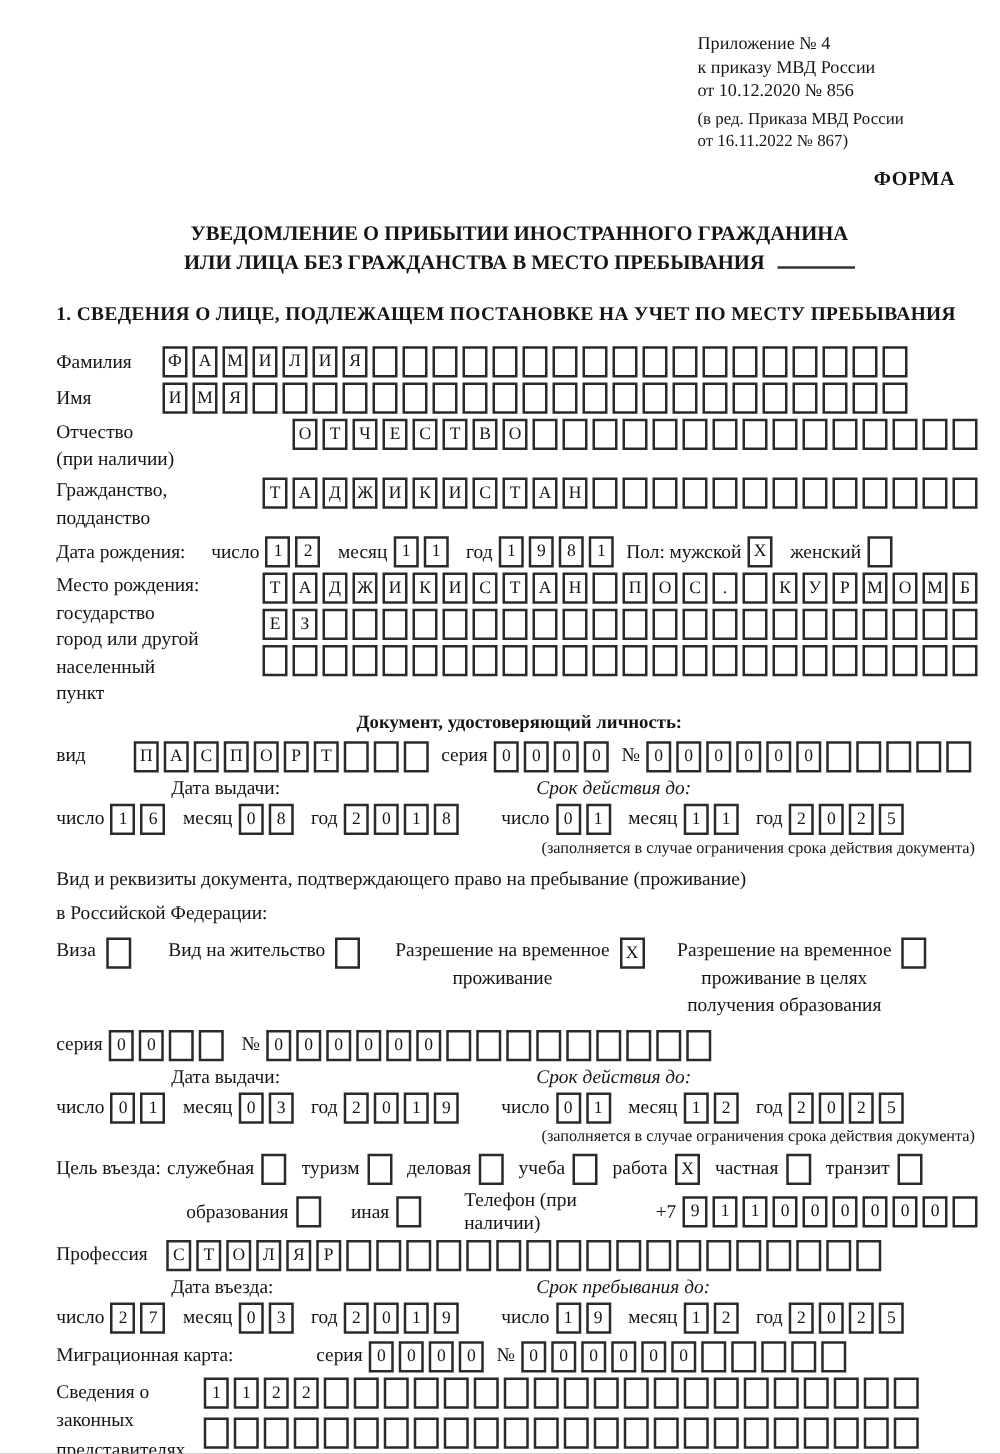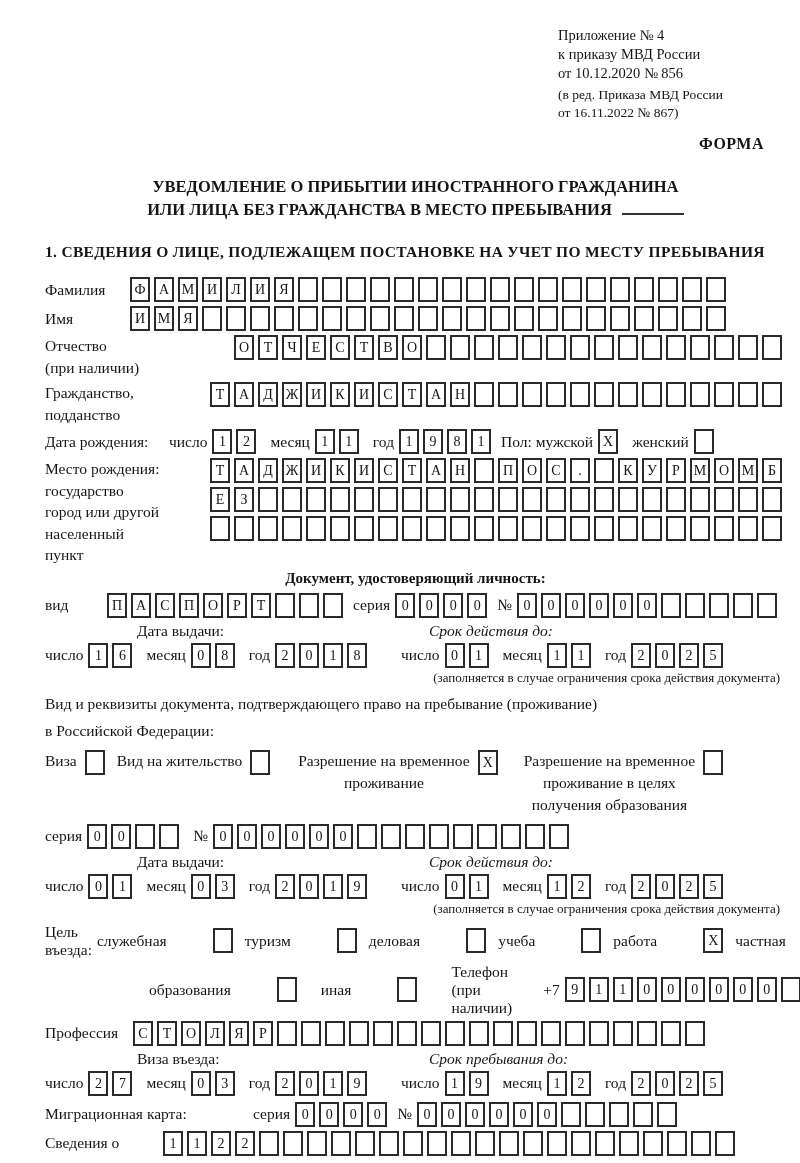--- a/index.html
+++ b/index.html
@@ -34,21 +34,21 @@
   .dates-head .dh2{position:absolute;left:384px;font-style:italic;}
   .dates-row{display:flex;align-items:center;font-size:15.5px;margin-top:2px;}
   .dgroup{display:inline-flex;align-items:center;}
   .g2{margin-left:30px;}
   .note{font-size:13px;text-align:right;padding-right:6px;margin:2px 0 6px 0;}
   .intro{font-size:15.5px;line-height:23px;margin-top:4px;}
   .cb-row{display:flex;align-items:flex-start;font-size:15.5px;margin-top:8px;margin-bottom:8px;}
   .cb-item{display:flex;align-items:flex-start;}
   .cb-item .cb-label{margin-right:8px;line-height:22px;}
   .cb-item .multi{text-align:center;line-height:22px;}
-  .opt{display:inline-flex;align-items:center;margin-right:8px;gap:40px;}
+  .opt{display:inline-flex;align-items:center;margin-right:8px;}
   .opt .opt-label{margin-right:6px;}
   .reps{display:flex;align-items:flex-start;margin-top:4px;font-size:15.5px;}
   .reps .lblcol{width:118px;line-height:23.5px;}
 </style>
 </head>
 <body>
 
 <div class="page">
 
   <div class="hdr">
@@ -162,21 +162,21 @@
     <div class="note">(заполняется в случае ограничения срока действия документа)</div>
 
     <div class="intro">Вид и реквизиты документа, подтверждающего право на пребывание (проживание)</div>
     <div class="intro">в Российской Федерации:</div>
 
     <div class="cb-row">
       <span class="cb-item">
         <span class="cb-label">Виза</span>
         <span class="boxes"><span class="box"></span></span>
       </span>
-      <span class="cb-item" style="margin-left:8px;">
+      <span class="cb-item" style="margin-left:26px;">
         <span class="cb-label">Вид на жительство</span>
         <span class="boxes"><span class="box"></span></span>
       </span>
       <span class="cb-item" style="margin-left:24px;">
         <span class="cb-label multi">
           <div>Разрешение на временное</div>
           <div>проживание</div>
         </span>
         <span class="boxes"><span class="box">X</span></span>
       </span>
@@ -266,21 +266,21 @@
       <span class="dlabel" style="margin-left:26px;">+7</span>
       <span class="boxes"><span class="box">9</span><span class="box">1</span><span class="box">1</span><span class="box">0</span><span class="box">0</span><span class="box">0</span><span class="box">0</span><span class="box">0</span><span class="box">0</span><span class="box"></span></span>
     </div>
 
     <div class="row">
       <span class="lbl" style="width:88px;">Профессия</span>
       <span class="boxes"><span class="box">С</span><span class="box">Т</span><span class="box">О</span><span class="box">Л</span><span class="box">Я</span><span class="box">Р</span><span class="box"></span><span class="box"></span><span class="box"></span><span class="box"></span><span class="box"></span><span class="box"></span><span class="box"></span><span class="box"></span><span class="box"></span><span class="box"></span><span class="box"></span><span class="box"></span><span class="box"></span><span class="box"></span><span class="box"></span><span class="box"></span><span class="box"></span><span class="box"></span></span>
     </div>
 
     <div class="dates-head">
-      <span class="dh1">Виза въезда:</span>
+      <span class="dh1">Дата въезда:</span>
       <span class="dh2">Срок пребывания до:</span>
     </div>
     <div class="dates-row">
       <span class="dgroup">
         <span class="dlabel">число</span>
         <span class="boxes"><span class="box">2</span><span class="box">7</span></span>
         <span class="dlabel ml10">месяц</span>
         <span class="boxes"><span class="box">0</span><span class="box">3</span></span>
         <span class="dlabel ml10">год</span>
         <span class="boxes"><span class="box">2</span><span class="box">0</span><span class="box">1</span><span class="box">9</span></span>

